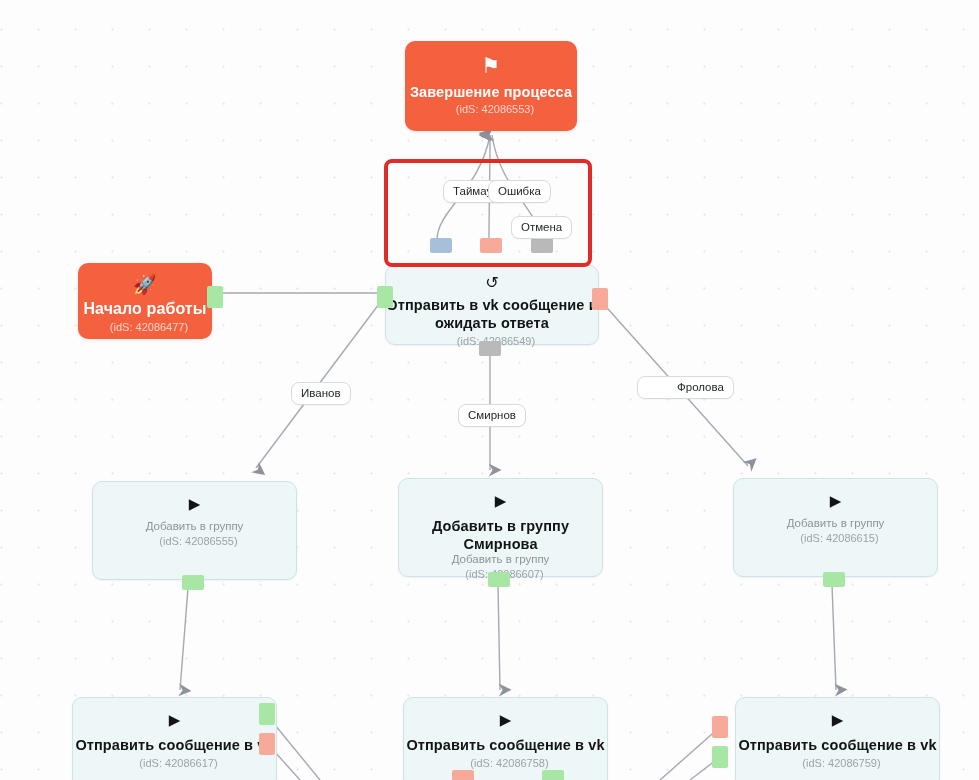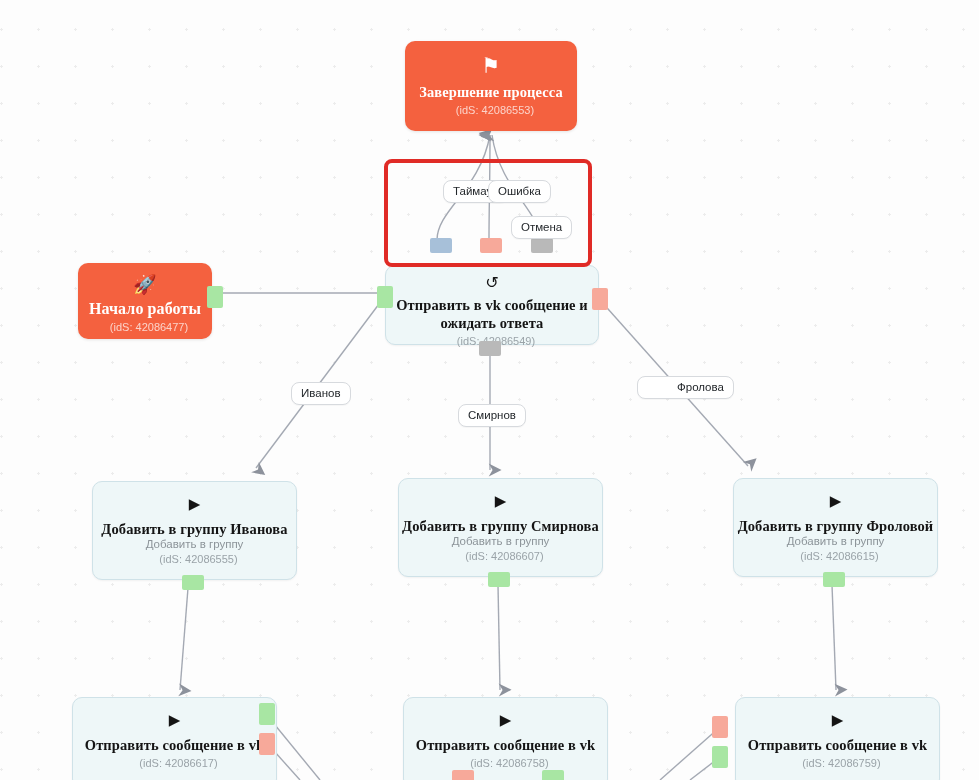--- a/index.html
+++ b/index.html
@@ -47,21 +47,20 @@
   }
   .node .glyph{
     display:block;
     line-height:1;
     margin:0 auto;
   }
   .node .ttl{
     display:block;
     font-weight:bold;
     letter-spacing:.1px;
-    font-family:Liberation Serif, serif;
   }
   .node .sub{
     display:block;
     color:#8c9499;
     font-size:11.5px;
     margin-top:0;
   }
   .node .ids{
     display:block;
     font-size:11px;
@@ -202,35 +201,33 @@
   </div>
 
   <div class="node action wait" style="left:385px;top:265px;">
     <span class="glyph">↺</span>
     <span class="ttl">Отправить в vk сообщение и ожидать ответа</span>
     <span class="ids">(idS: 42086549)</span>
   </div>
 
   <div class="node action grp" style="left:92px;top:481px;">
     <span class="glyph">▶</span>
-    <span class="ttl">Добавить в группу Иванова</span>
     <span class="sub">Добавить в группу</span>
     <span class="ids">(idS: 42086555)</span>
   </div>
 
   <div class="node action grp" style="left:398px;top:478px;">
     <span class="glyph">▶</span>
     <span class="ttl">Добавить в группу Смирнова</span>
     <span class="sub">Добавить в группу</span>
     <span class="ids">(idS: 42086607)</span>
   </div>
 
   <div class="node action grp" style="left:733px;top:478px;">
     <span class="glyph">▶</span>
-    <span class="ttl">Добавить в группу Фроловой</span>
     <span class="sub">Добавить в группу</span>
     <span class="ids">(idS: 42086615)</span>
   </div>
 
   <div class="node action msg" style="left:72px;top:697px;">
     <span class="glyph">▶</span>
     <span class="ttl">Отправить сообщение в vk</span>
     <span class="ids">(idS: 42086617)</span>
   </div>
 

